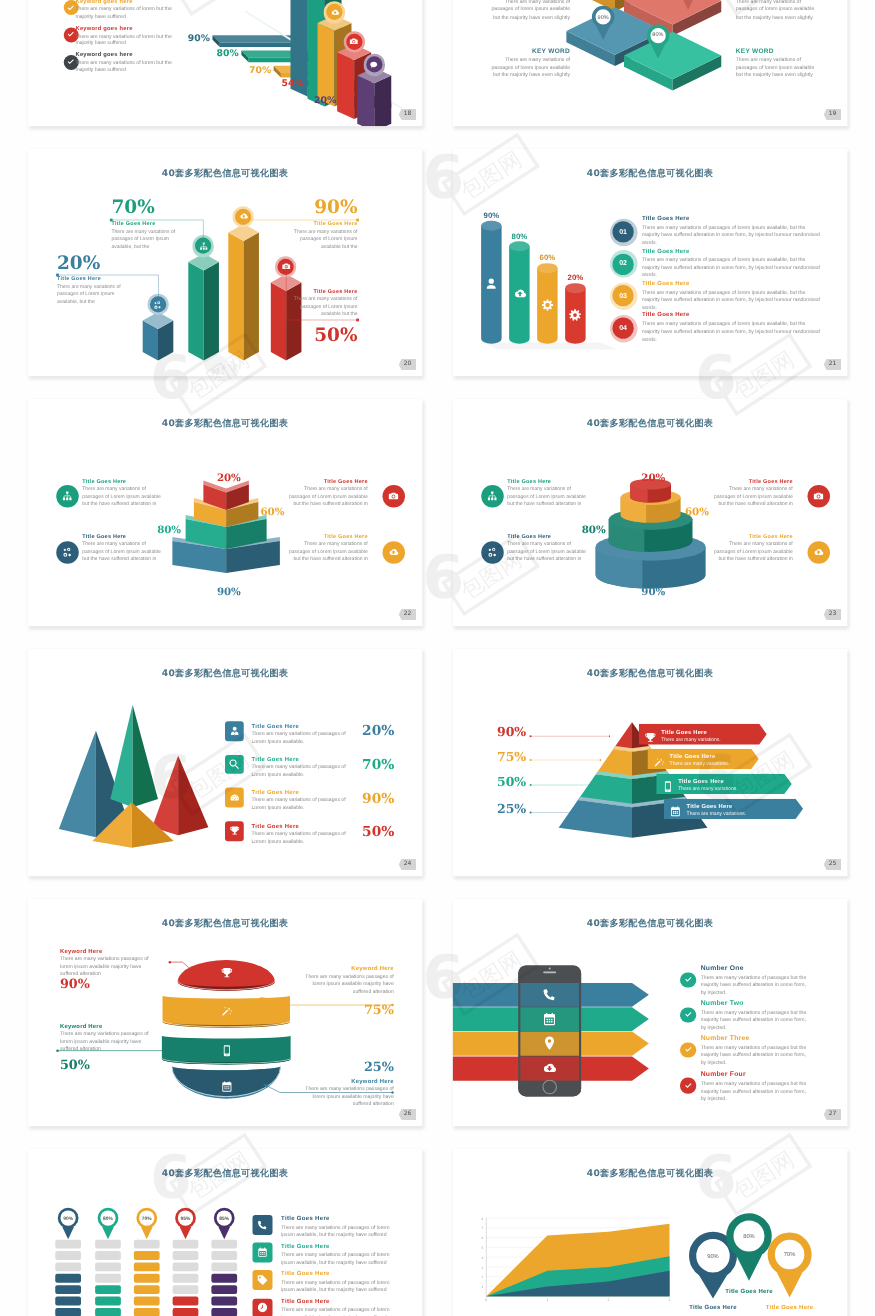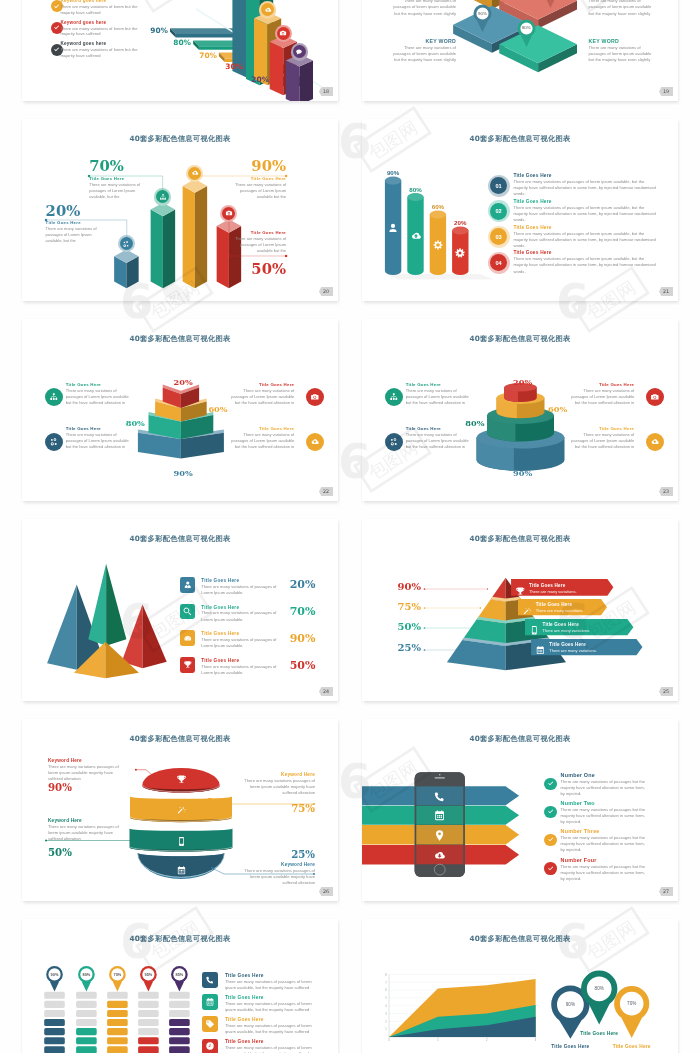--- a/index.html
+++ b/index.html
@@ -95,21 +95,21 @@
         <div style="position:absolute;left:268.79999999999995px;top:124.4px;width:17.2px;height:17.2px;border-radius:50%;background:#b0a1bb;display:flex;align-items:center;justify-content:center;">
           <div style="width:13px;height:13px;border-radius:50%;background:#5b3b72;display:flex;align-items:center;justify-content:center;">
             <svg width="8" height="8" viewBox="0 0 24 24">
               <path d="M12 4.4c-4.6 0-8.3 2.8-8.3 6.3 0 2 1.2 3.8 3.1 5-.2 1-.9 2.3-2 3.3 1.9-.2 3.7-1 5-2.1.7.1 1.4.2 2.2.2 4.6 0 8.3-2.8 8.3-6.3S16.6 4.4 12 4.4z" fill="#fff" fill-rule="evenodd"></path>
             </svg>
           </div>
         </div>
         <div style="position:absolute;left:116px;top:108.1px;width:30px;text-align:right;font-size:7.4px;font-weight:bold;color:#2e7186;line-height:1;font-family:&quot;DejaVu Sans&quot;,sans-serif;">90%</div>
         <div style="position:absolute;left:139px;top:120.3px;width:30px;text-align:right;font-size:7.4px;font-weight:bold;color:#179c7d;line-height:1;font-family:&quot;DejaVu Sans&quot;,sans-serif;">80%</div>
         <div style="position:absolute;left:165px;top:132.5px;width:30px;text-align:right;font-size:7.4px;font-weight:bold;color:#eda62c;line-height:1;font-family:&quot;DejaVu Sans&quot;,sans-serif;">70%</div>
-        <div style="position:absolute;left:191px;top:144.3px;width:30px;text-align:right;font-size:7.4px;font-weight:bold;color:#d8352c;line-height:1;font-family:&quot;DejaVu Sans&quot;,sans-serif;">30%</div>
+        <div style="position:absolute;left:191px;top:144.3px;width:30px;text-align:right;font-size:7.4px;font-weight:bold;color:#d8352c;line-height:1;font-family:&quot;DejaVu Sans&quot;,sans-serif;">54%</div>
         <div style="position:absolute;left:217px;top:156.5px;width:30px;text-align:right;font-size:7.4px;font-weight:bold;color:#5b3b72;line-height:1;font-family:&quot;DejaVu Sans&quot;,sans-serif;">20%</div>
         <div style="position:absolute;left:28.9px;top:81.1px;width:12.2px;height:12.2px;border-radius:50%;background:#eda62c;display:flex;align-items:center;justify-content:center;">
           <svg width="7.2" height="7.2" viewBox="0 0 24 24">
             <path d="M9.6 17.4L3.9 11.7l1.9-1.9 3.8 3.8 8.6-8.6 1.9 1.9z" fill="#fff" fill-rule="evenodd"></path>
           </svg>
         </div>
         <div class="tgh" style="position:absolute;left:38.4px;top:78.69999999999999px;width:80px;font-size:4.6px;color:#eda62c;letter-spacing:.2px;">Keyword goes here</div>
         <div class="body" style="position:absolute;left:38.4px;top:84.69999999999999px;width:80px;font-size:4.1px;color:#8c8c8c;line-height:1.45;">There are many variations of lorem but the majority have suffered</div>
         <div style="position:absolute;left:28.9px;top:102.9px;width:12.2px;height:12.2px;border-radius:50%;background:#d0342c;display:flex;align-items:center;justify-content:center;">
           <svg width="7.2" height="7.2" viewBox="0 0 24 24">

